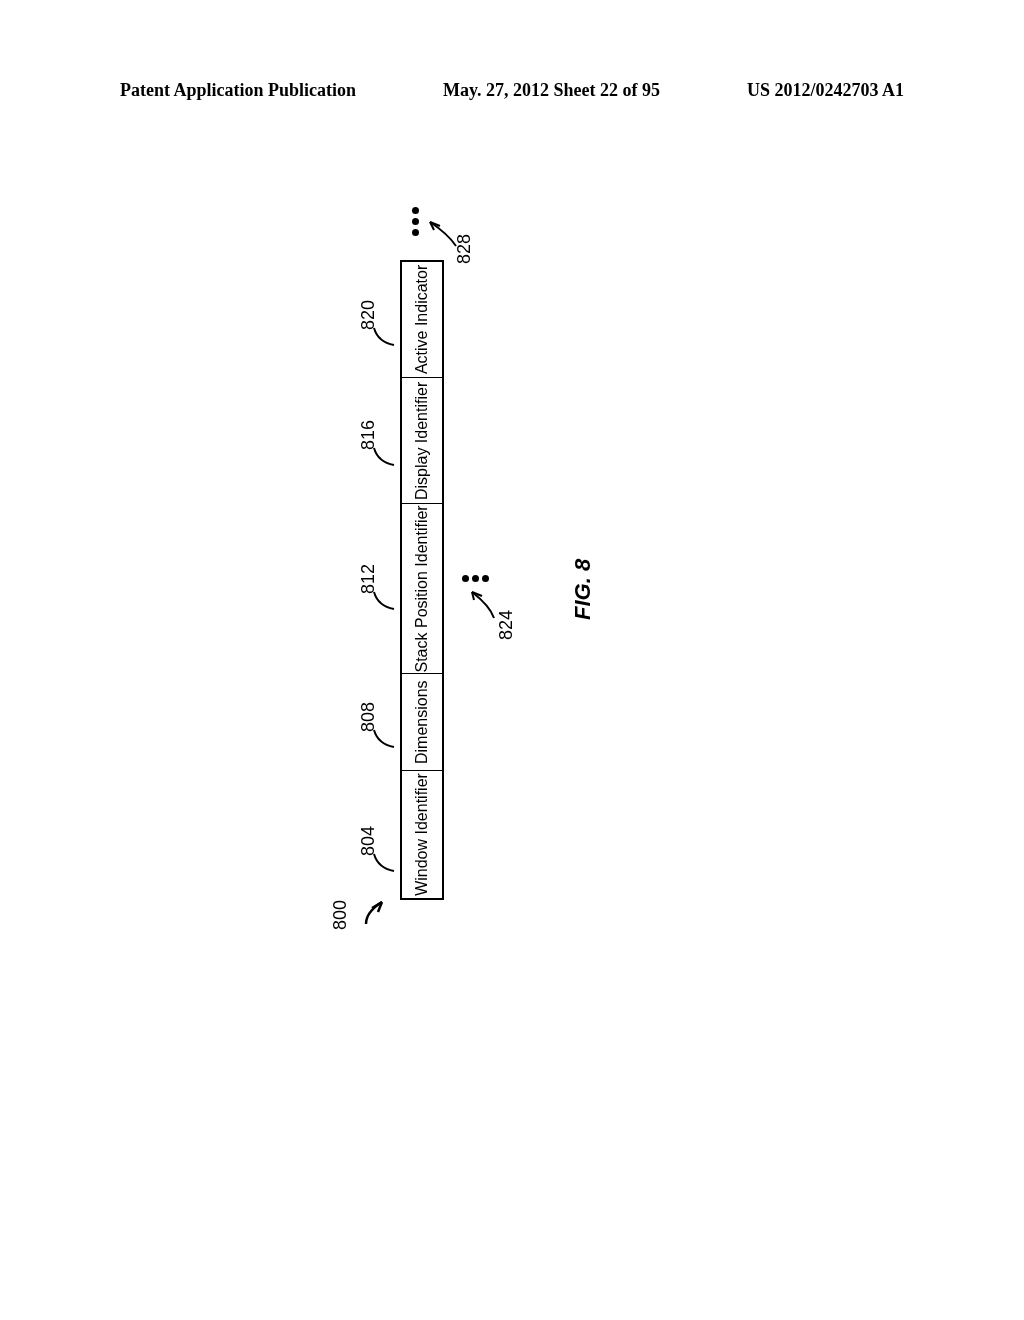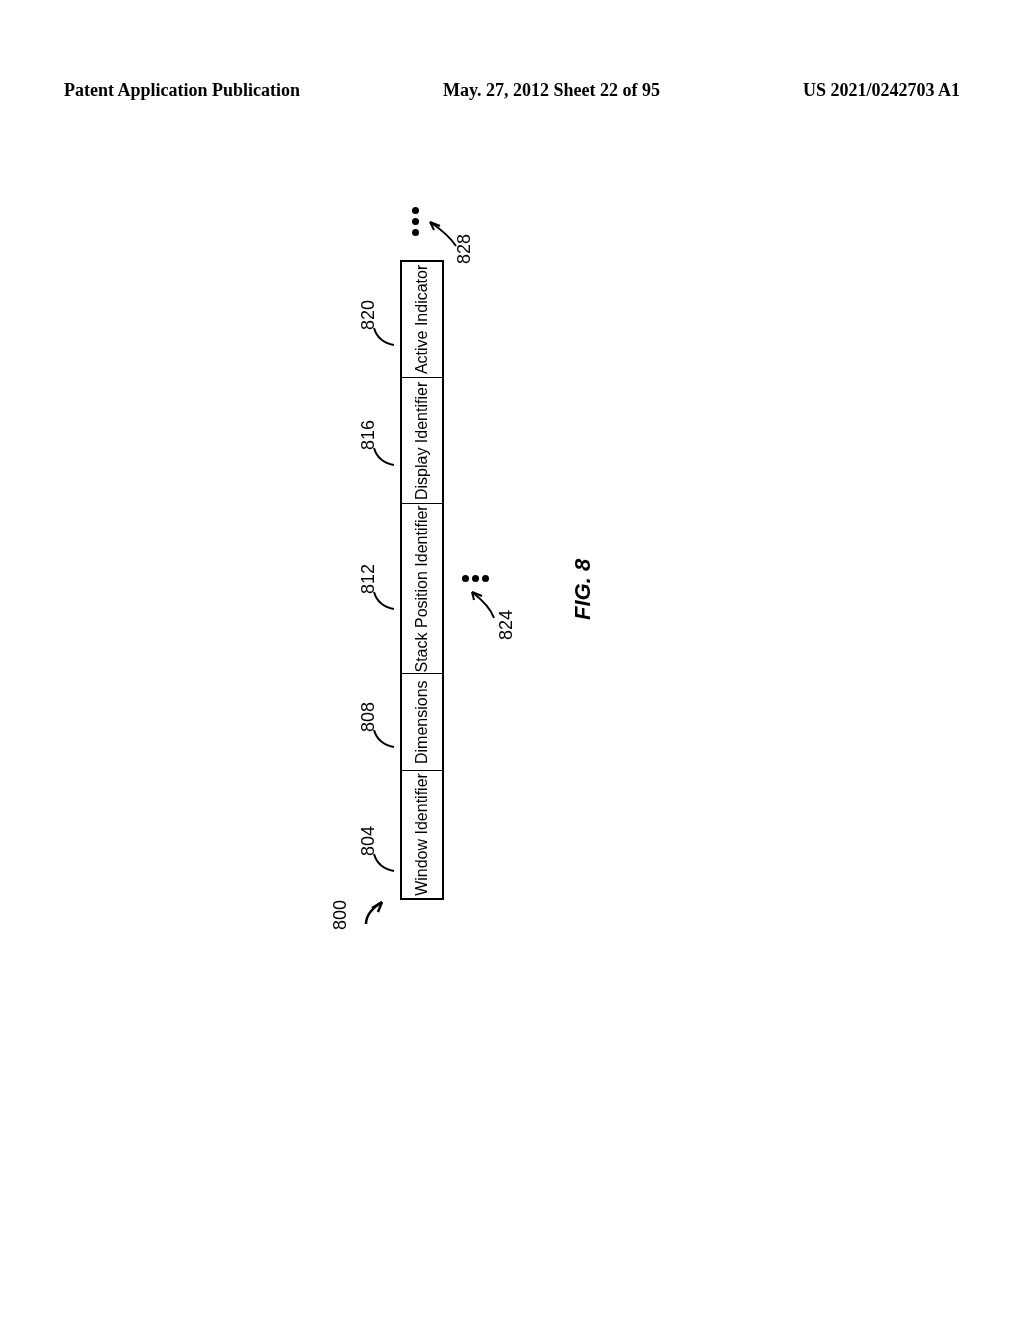--- a/index.html
+++ b/index.html
@@ -8,21 +8,21 @@
       height: 1320px;
       background: white;
       font-family: "Times New Roman", serif;
       position: relative;
     }
     .header {
       position: absolute;
       top: 80px;
       left: 0;
       width: 100%;
-      padding: 0 64px;
+      padding: 0 120px;
       display: flex;
       justify-content: space-between;
       font-size: 18px;
       font-weight: bold;
     }
     .diagram-area {
       position: absolute;
       top: 180px;
       left: 120px;
       width: 784px;
@@ -97,21 +97,21 @@
     }
     .cont-arrow svg { width: 40px; height: 36px; }
     .cont-arrow { position: absolute; }
   </style>
 </head>
 <body>
 
 <div class="header">
   <span>Patent Application Publication</span>
   <span>May. 27, 2012  Sheet 22 of 95</span>
-  <span>US 2021/0242703 A1</span>
+  <span>US 2012/0242703 A1</span>
 </div>
 
 <div class="diagram-area">
   <div class="rotated-group">
 
     <div class="ref-label" style="left:-30px; top:-70px;">800</div>
     <div class="arrow-800">
       <svg viewBox="0 0 50 30">
           <path d="M6 6 Q18 6 28 22" stroke="black" stroke-width="2.5" fill="none"></path>
           <path d="M28 22 L22 12 M28 22 L18 18" stroke="black" stroke-width="2.5" fill="none"></path>

